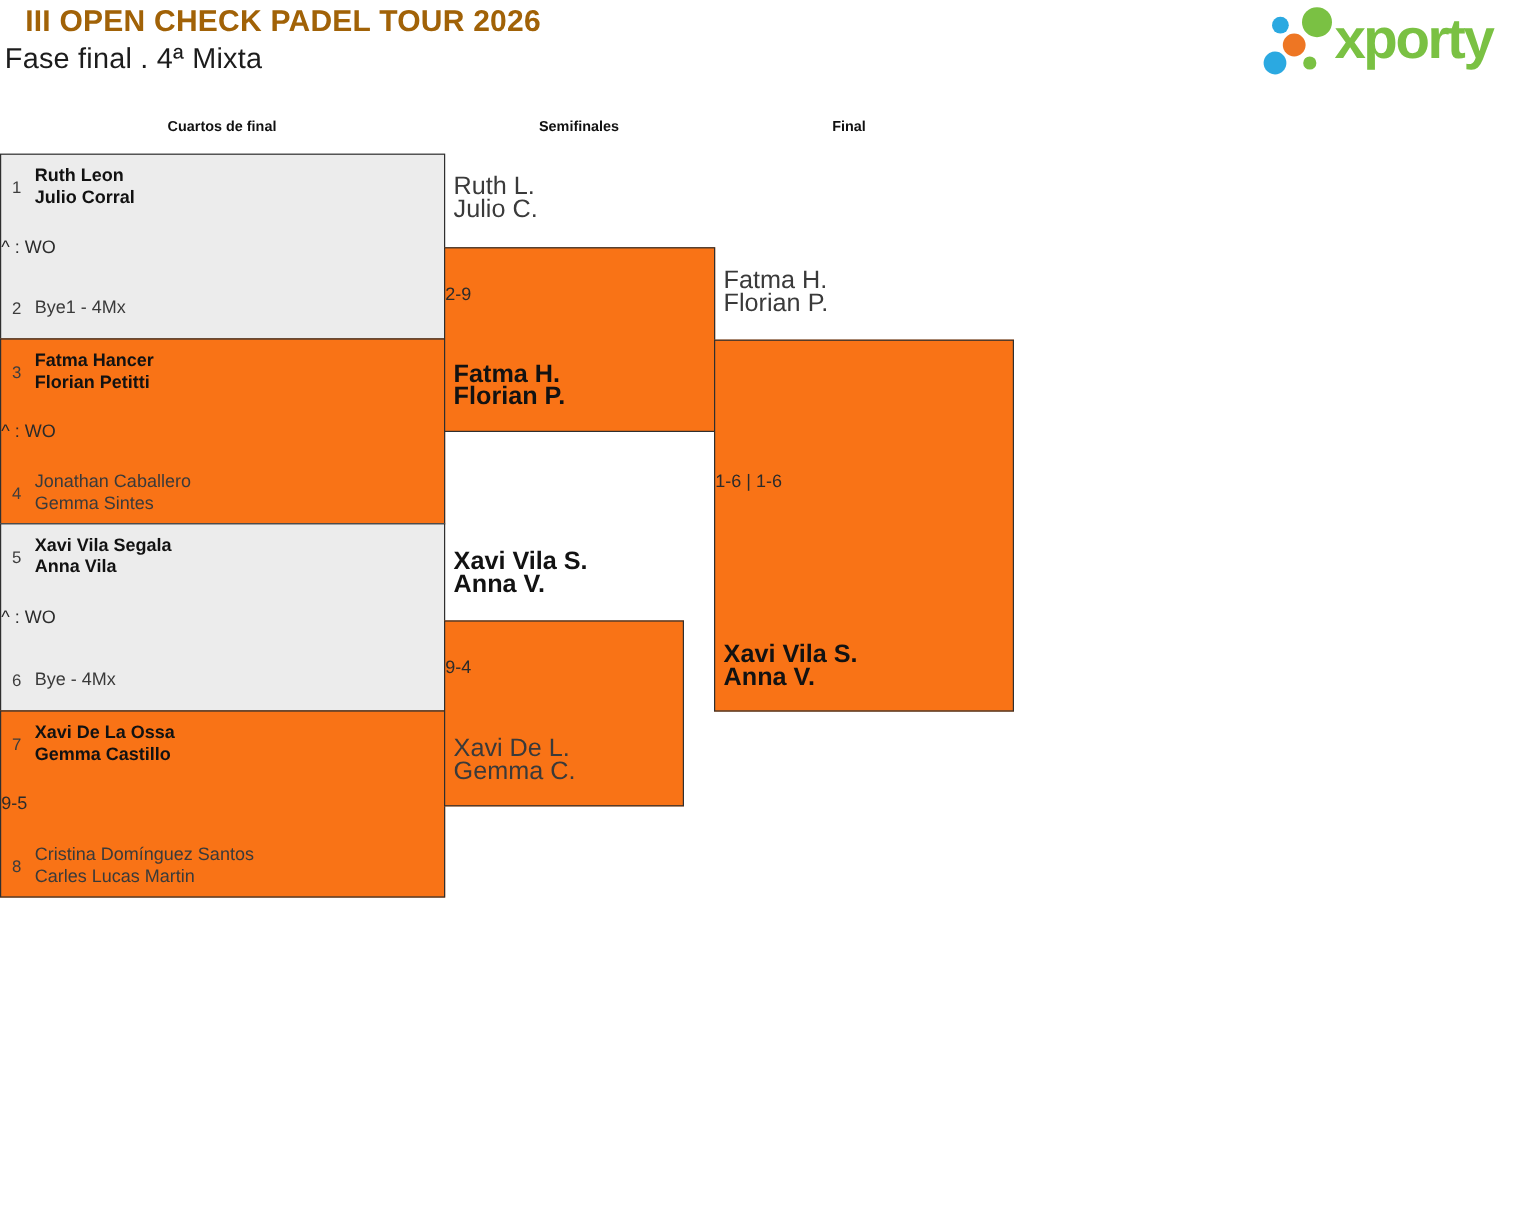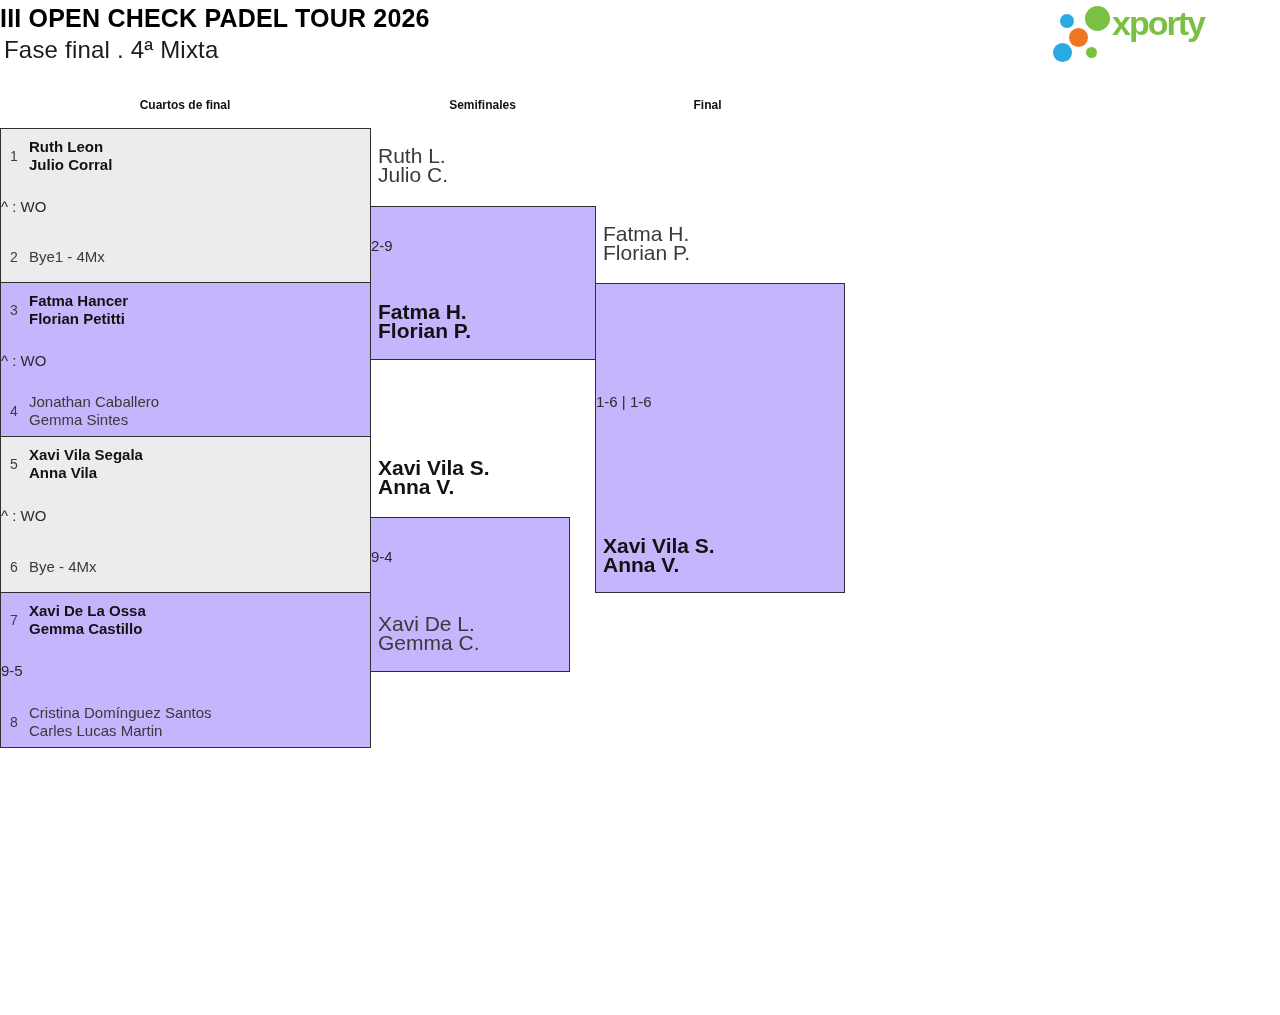--- a/index.html
+++ b/index.html
@@ -3,42 +3,42 @@
 <meta charset="utf-8">
 <style>
   * { margin:0; padding:0; box-sizing:border-box; }
   html,body { background:#fff; }
   .canvas {
     position:relative; width:1280px; height:1015px; background:#ffffff;
     font-family:"Liberation Sans", sans-serif; color:#1a1a1a; overflow:hidden;
   }
 
   
-  .title    { position:absolute; left:0;  top:4px;  font-size:25px; font-weight:700; color:#000000; letter-spacing:.2px; }
+  .title    { position:absolute; left:21px;  top:4px;  font-size:25px; font-weight:700; color:#a16207; letter-spacing:.2px; }
   .subtitle { position:absolute; left:4px;  top:36px; font-size:24px; font-weight:400; color:#1c1c1c; letter-spacing:.2px; }
 
   
   .logo { position:absolute; left:1048px; top:0; width:232px; height:75px; cursor:pointer; }
   .dot  { position:absolute; border-radius:50%; }
   .dot-blue-sm  { left:12px; top:14px; width:14px; height:14px; background:#2BA9E1; }
   .dot-green-lg { left:37px; top:6px;  width:25px; height:25px; background:#7AC143; }
   .dot-orange   { left:21px; top:28px; width:19px; height:19px; background:#EE7623; }
   .dot-blue-lg  { left:5px;  top:43px; width:19px; height:19px; background:#2BA9E1; }
   .dot-green-sm { left:38px; top:47px; width:11px; height:11px; background:#7AC143; }
-  .wordmark { position:absolute; left:64px; top:4px; font-size:34px; font-weight:700;
+  .wordmark { position:absolute; left:64px; top:4px; font-size:47px; font-weight:700;
               color:#7AC143; letter-spacing:-2px; }
 
   
   .col-h { position:absolute; top:98px; font-size:12px; font-weight:700; text-align:center; color:#111; }
   .col-h.c1 { left:0;     width:370px; }
   .col-h.c2 { left:370px; width:225px; }
   .col-h.c3 { left:595px; width:225px; }
 
   
-  .match { position:absolute; border:1px solid #2f2f2f; background:#c4b5fd; }
+  .match { position:absolute; border:1px solid #2f2f2f; background:#f97316; }
   .match.shaded { background:#ececec; }
   .m-qf1 { left:0;     top:128px; width:371px; height:155px; }
   .m-qf2 { left:0;     top:282px; width:371px; height:155px; }
   .m-qf3 { left:0;     top:436px; width:371px; height:157px; }
   .m-qf4 { left:0;     top:592px; width:371px; height:156px; }
   .m-sf1 { left:370px; top:206px; width:226px; height:154px; }
   .m-sf2 { left:370px; top:517px; width:200px; height:155px; }
   .m-f   { left:595px; top:283px; width:250px; height:310px; }
 
   .score { position:absolute; left:0; right:0; text-align:left;

